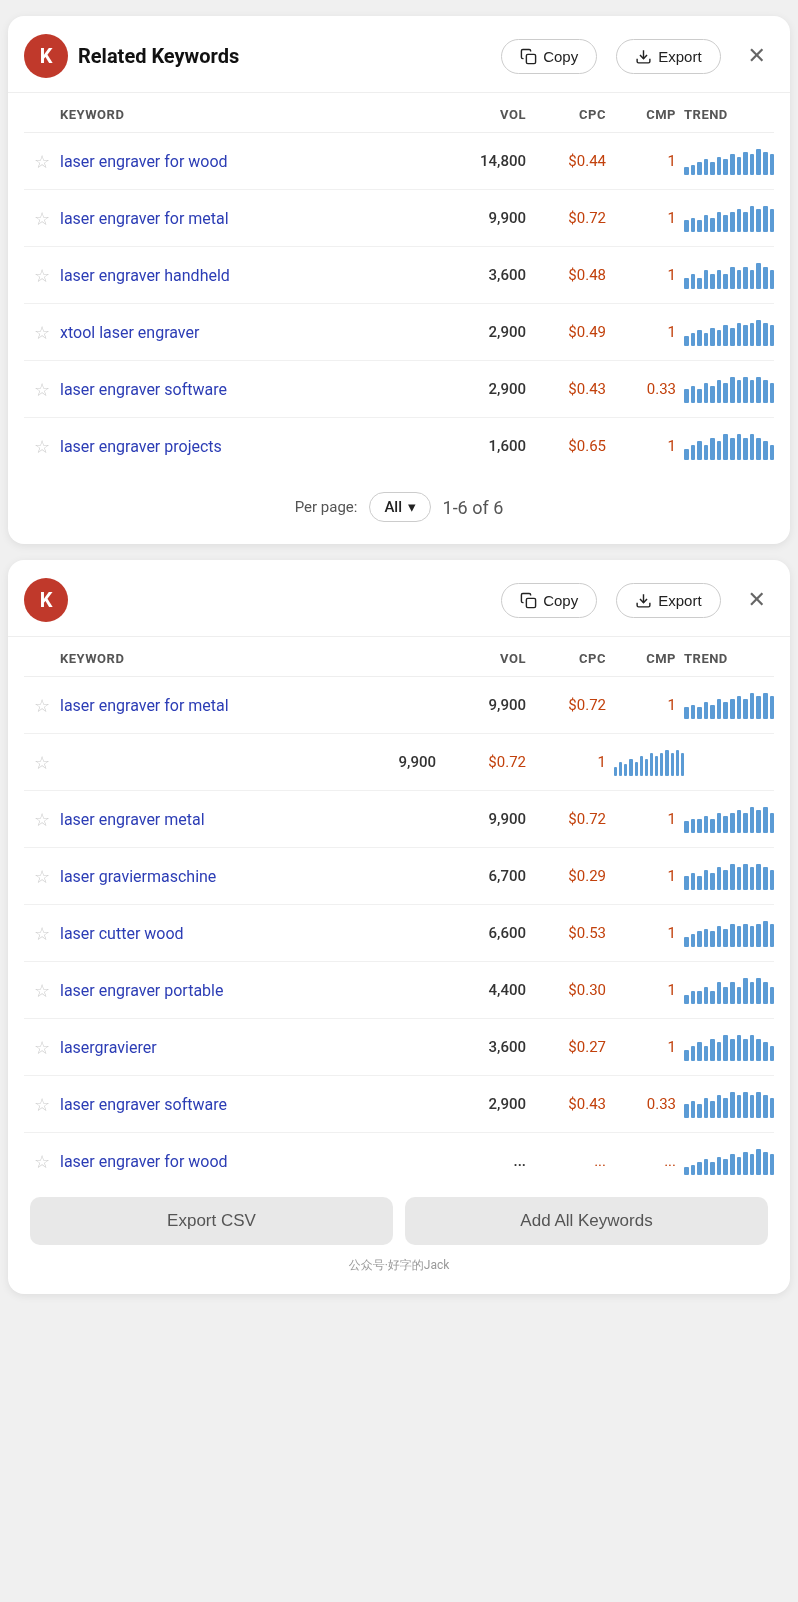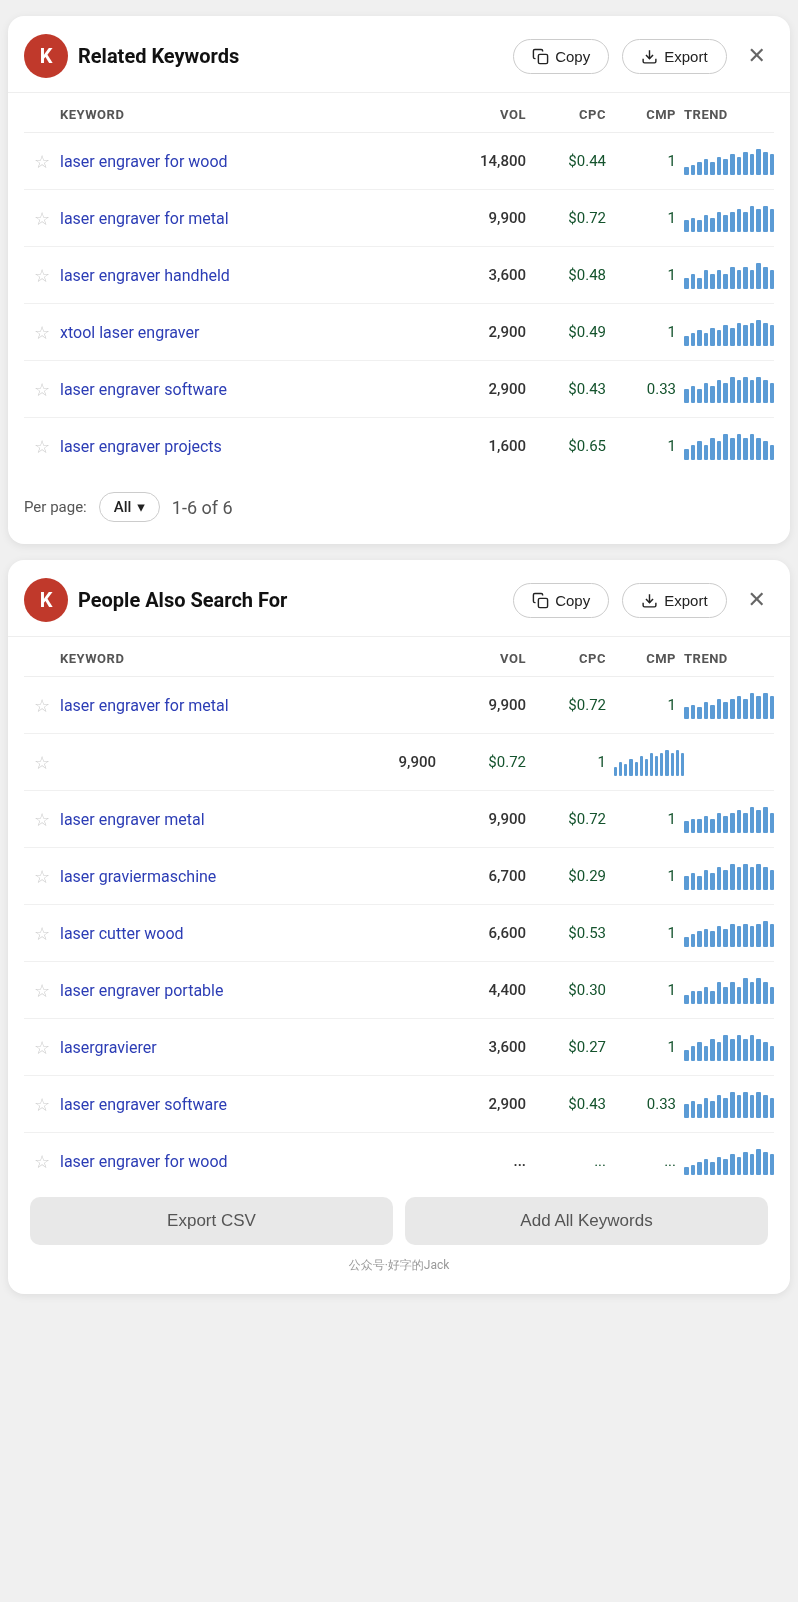--- a/index.html
+++ b/index.html
@@ -43,21 +43,21 @@
 
     .panel-title {
       font-size: 20px;
       font-weight: 700;
       color: #111;
       flex: 1;
     }
 
     .header-buttons {
       display: flex;
-      gap: 13px;
+      gap: 19px;
       margin-left: auto;
     }
 
     .btn {
       display: flex;
       align-items: center;
       gap: 6px;
       padding: 8px 18px;
       border-radius: 50px;
       border: 1.5px solid #ccc;
@@ -124,21 +124,21 @@
 
     .keyword-link {
       color: #2c3db5;
       font-size: 16px;
       font-weight: 400;
       text-decoration: none;
     }
 
     .col-val {
       font-size: 15px;
-      color: #14532d;
+      color: #c2410c;
       text-align: right;
       padding-right: 8px;
     }
 
     .col-val.vol {
       color: #333;
       font-weight: 500;
     }
 
     .trend-bars {
@@ -150,21 +150,21 @@
 
     .trend-bar {
       width: 5px;
       background: #5b9bd5;
       border-radius: 1px;
     }
 
     .pagination {
       display: flex;
       align-items: center;
-      justify-content: flex-start;
+      justify-content: center;
       padding: 18px 16px 6px 16px;
       gap: 12px;
     }
 
     .per-page-label {
       font-size: 15px;
       color: #555;
     }
 
     .per-page-select {
@@ -406,21 +406,20 @@
       <span>All</span>
       <span>▾</span>
     </div>
     <span class="page-info">1-6 of 6</span>
   </div>
 </div>
 
 <div class="panel">
   <div class="panel-header">
     <div class="logo-circle">K</div>
-    <span class="panel-title">People Also Search For</span>
     <div class="header-buttons">
       <button class="btn">
         <svg viewBox="0 0 24 24" fill="none" stroke="currentColor" stroke-width="2">
           <rect x="9" y="9" width="13" height="13" rx="2" ry="2"></rect>
           <path d="M5 15H4a2 2 0 0 1-2-2V4a2 2 0 0 1 2-2h9a2 2 0 0 1 2 2v1"></path>
         </svg>
         <span>Copy</span>
       </button>
       <button class="btn">
         <svg viewBox="0 0 24 24" fill="none" stroke="currentColor" stroke-width="2">

